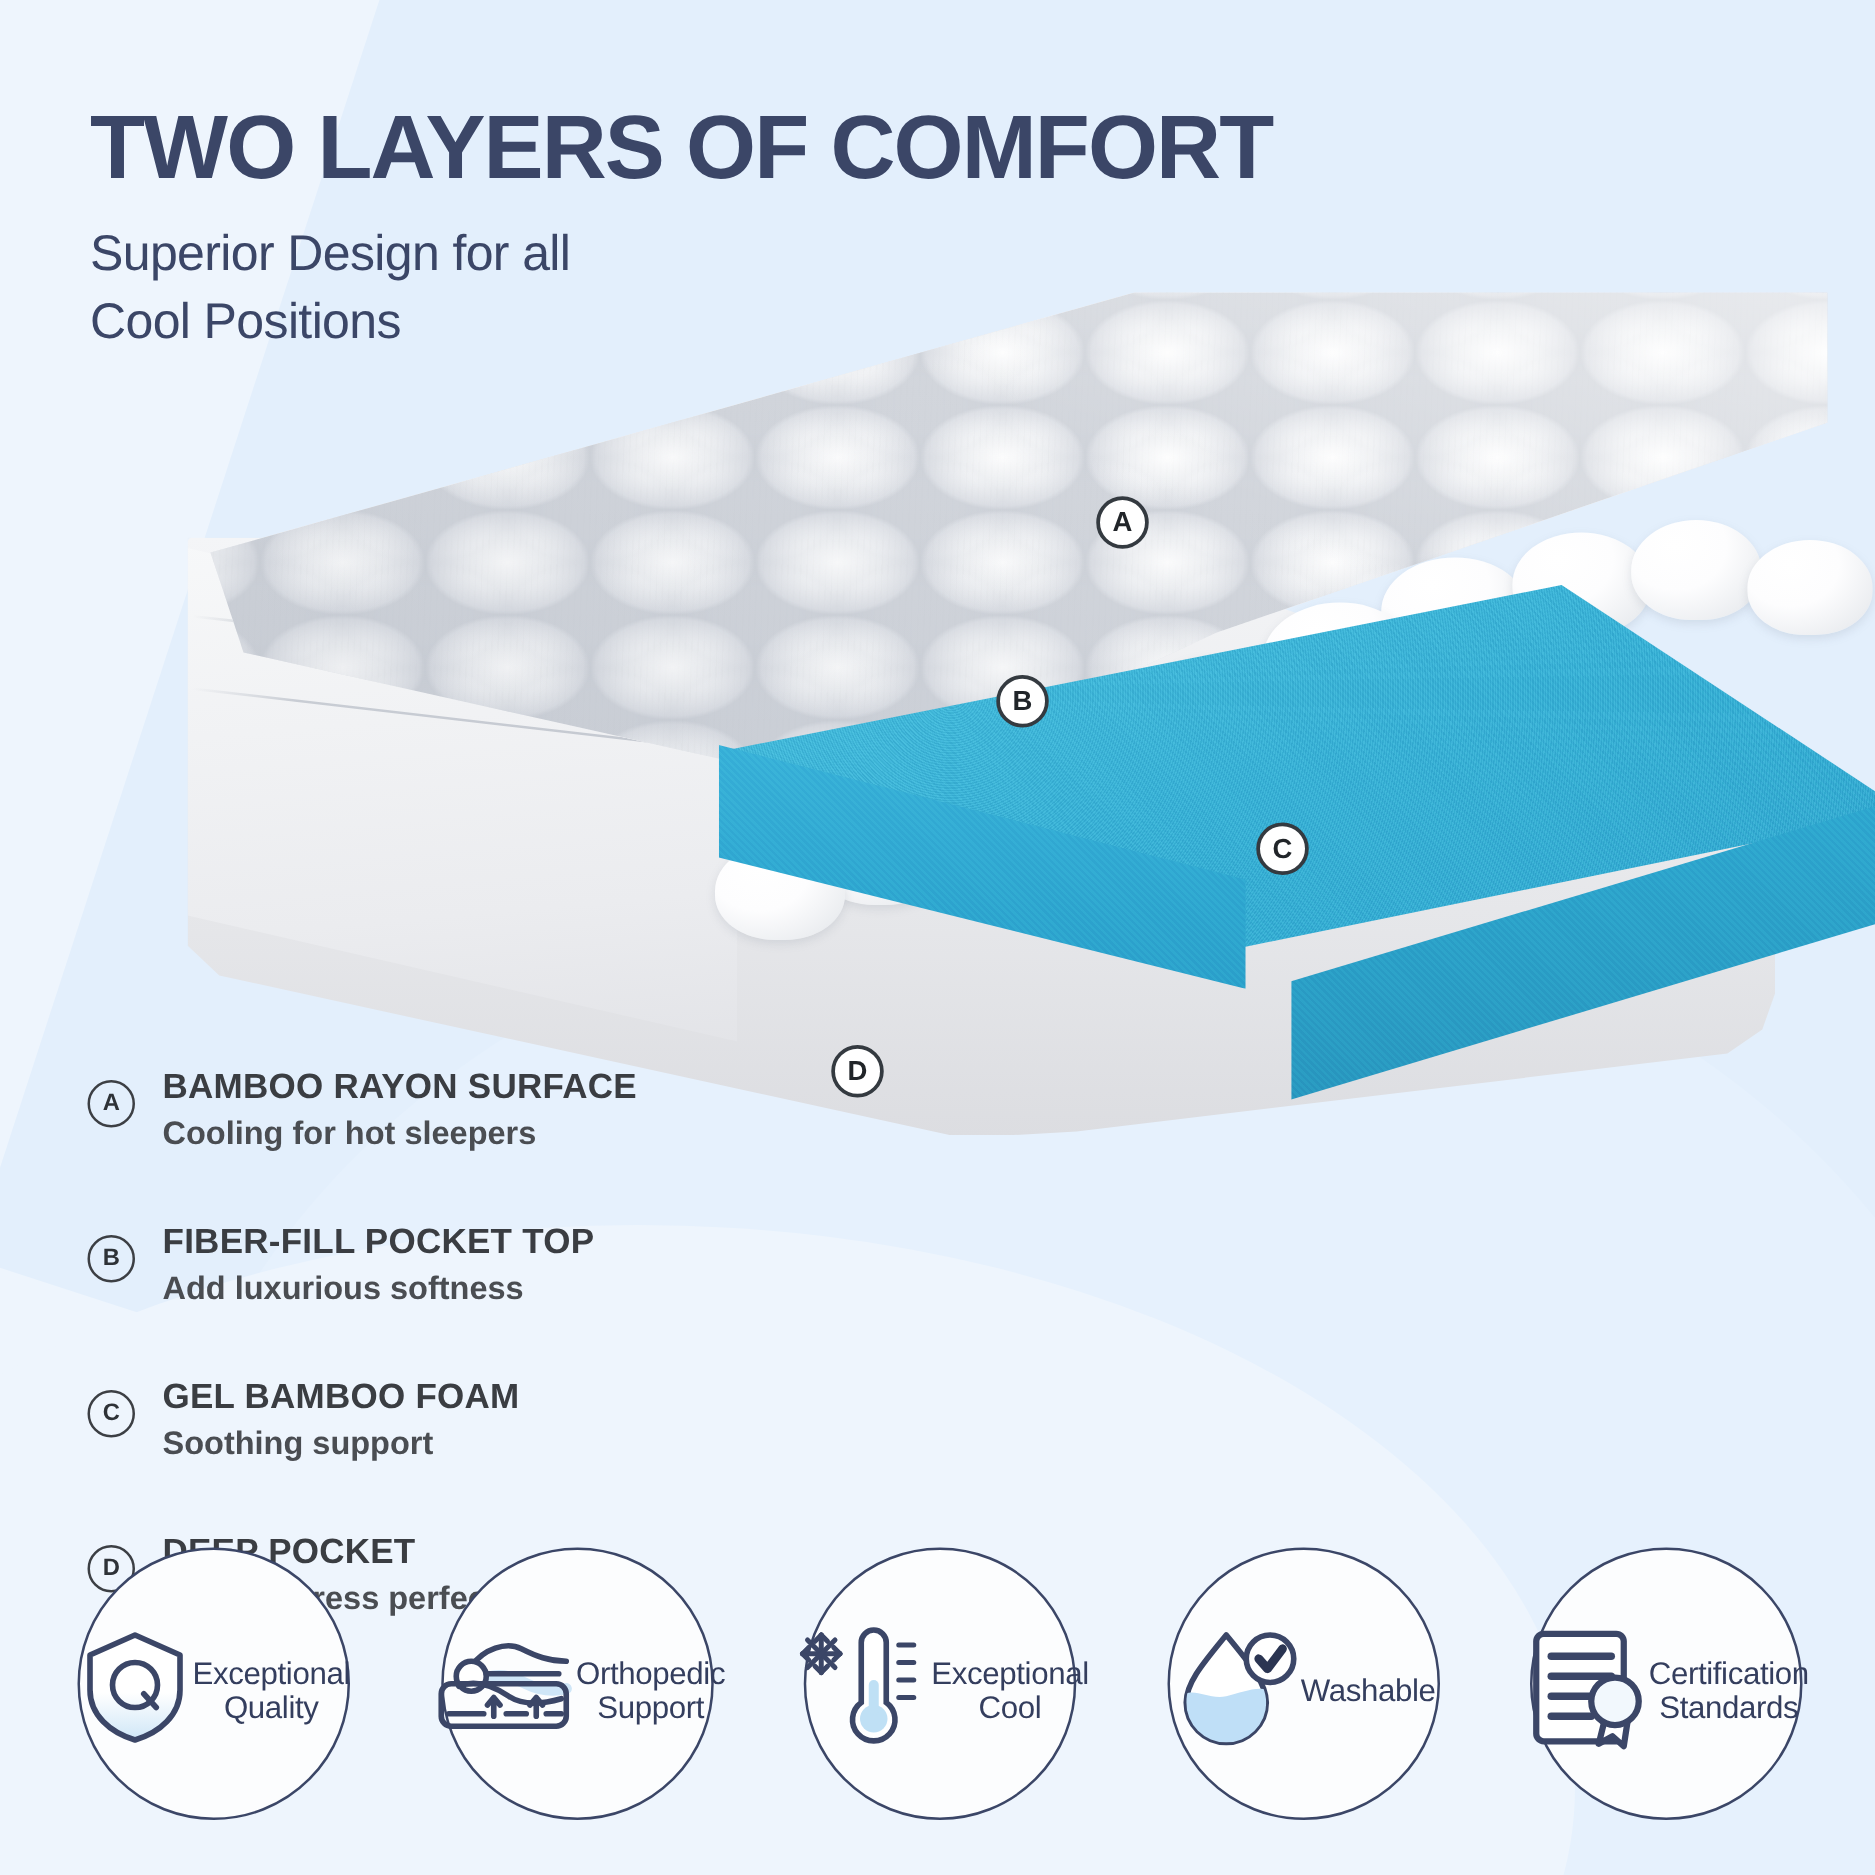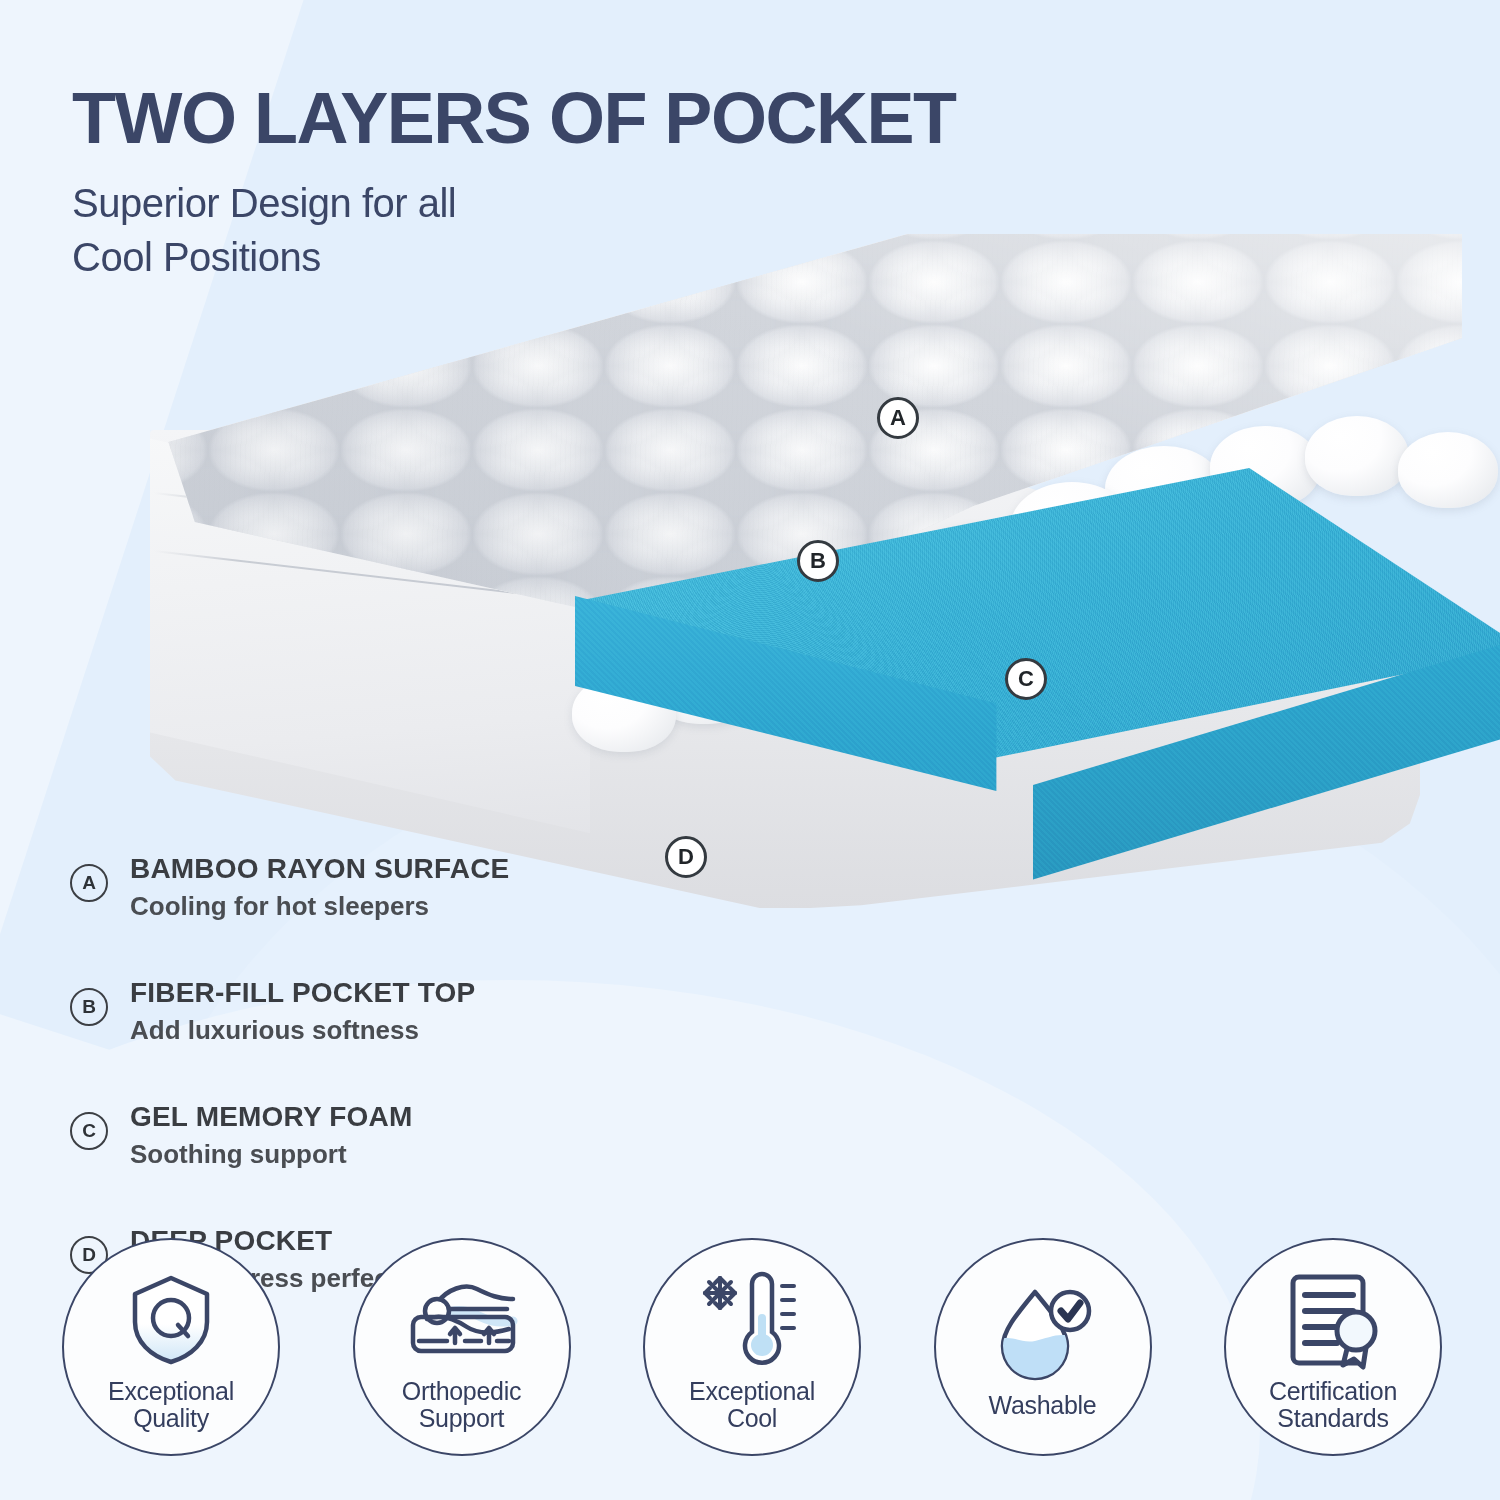--- a/index.html
+++ b/index.html
@@ -179,42 +179,42 @@
   
   #badges {
     position:absolute; left:62px; top:1238px;
     width:1380px; height:250px;
     display:flex; justify-content:space-between; align-items:flex-start; z-index:7;
   }
   .badge {
     width:218px; height:218px; border-radius:50%;
     border:2.5px solid #3b4667;
     background:#fcfdfe;
-    display:flex; flex-direction:column;
+    display:flex; 
     align-items:center; justify-content:center;
     padding-top:6px;
   }
   .badge-icon { height:104px; display:flex; align-items:center; justify-content:center; }
   .badge-label {
     margin-top:6px;
     font-size:25px; color:#343e5e; text-align:center;
     line-height:1.08; letter-spacing:-0.3px;
   }
 </style>
 </head>
 <body>
 
 <div id="bg-layer">
   <div class="bg-band-a"></div>
   <div class="bg-arc"></div>
   <div class="bg-arc2"></div>
 </div>
 
 <div id="header">
-  <div id="title">TWO LAYERS OF POCKET</div>
+  <div id="title">TWO LAYERS OF COMFORT</div>
   <div id="subtitle">
     <div>Superior Design for all</div>
     <div>Cool Positions</div>
   </div>
 </div>
 
 <div id="mattress">
 
   <div class="base-body">
     <div class="base-front"></div>
@@ -274,21 +274,21 @@
     <div class="feature-badge">B</div>
     <div class="feature-text">
       <div class="feature-title">FIBER-FILL POCKET TOP</div>
       <div class="feature-desc">Add luxurious softness</div>
     </div>
   </div>
 
   <div class="feature-row">
     <div class="feature-badge">C</div>
     <div class="feature-text">
-      <div class="feature-title">GEL MEMORY FOAM</div>
+      <div class="feature-title">GEL BAMBOO FOAM</div>
       <div class="feature-desc">Soothing support</div>
     </div>
   </div>
 
   <div class="feature-row">
     <div class="feature-badge">D</div>
     <div class="feature-text">
       <div class="feature-title">DEEP POCKET</div>
       <div class="feature-desc">Hold mattress perfectly</div>
     </div>

